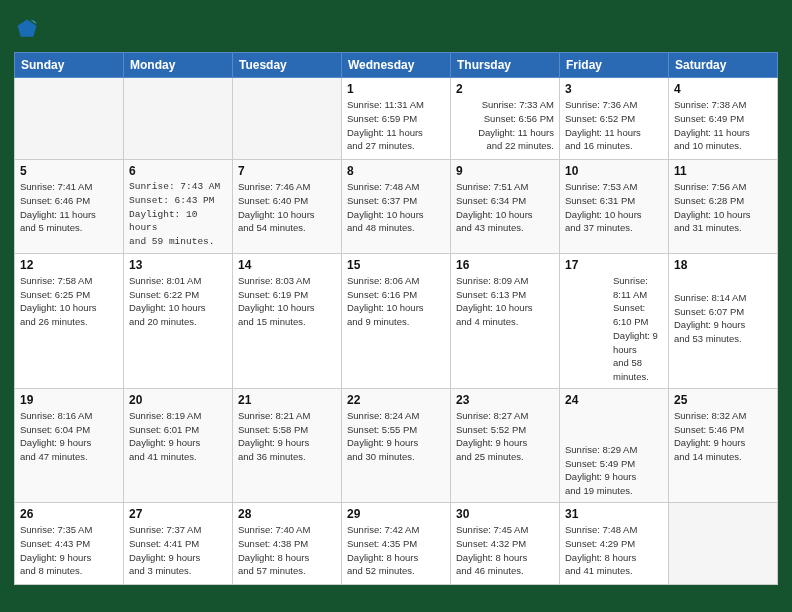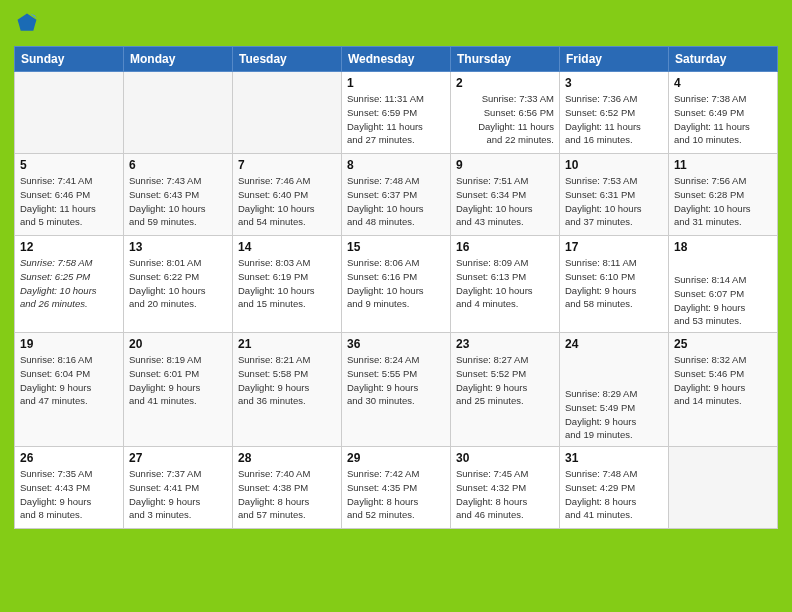--- a/index.html
+++ b/index.html
@@ -6,22 +6,22 @@
     body {
       font-family: Arial, sans-serif;
       background: #fff;
       width: 792px;
       height: 612px;
       overflow: hidden;
     }
     .page {
       width: 792px;
       height: 612px;
-      padding: 12px 14px;
-      background: #84cc16;
+      padding: 18px 14px;
+      background: #14532d;
     }
     .header {
       display: flex;
       justify-content: space-between;
       align-items: flex-start;
       margin-bottom: 8px;
     }
     .logo {
       display: flex;
       align-items: center;
@@ -166,21 +166,21 @@
         <tr class="week-row row-even">
           <td>
             <div class="day-number">5</div>
             <div class="day-info" style="white-space: pre-line;">Sunrise: 7:41 AM
 Sunset: 6:46 PM
 Daylight: 11 hours
 and 5 minutes.</div>
           </td>
           <td>
             <div class="day-number">6</div>
-            <div class="day-info" style="white-space: pre-line;">Sunrise: 7:43 AM
+            <div class="day-info" style="white-space: pre-line; font-family: Liberation Mono, monospace;">Sunrise: 7:43 AM
 Sunset: 6:43 PM
 Daylight: 10 hours
 and 59 minutes.</div>
           </td>
           <td>
             <div class="day-number">7</div>
             <div class="day-info" style="white-space: pre-line;">Sunrise: 7:46 AM
 Sunset: 6:40 PM
 Daylight: 10 hours
 and 54 minutes.</div>
@@ -210,21 +210,21 @@
             <div class="day-number">11</div>
             <div class="day-info" style="white-space: pre-line;">Sunrise: 7:56 AM
 Sunset: 6:28 PM
 Daylight: 10 hours
 and 31 minutes.</div>
           </td>
         </tr>
         <tr class="week-row ">
           <td>
             <div class="day-number">12</div>
-            <div class="day-info" style="white-space: pre-line; font-style: italic;">Sunrise: 7:58 AM
+            <div class="day-info" style="white-space: pre-line;">Sunrise: 7:58 AM
 Sunset: 6:25 PM
 Daylight: 10 hours
 and 26 minutes.</div>
           </td>
           <td>
             <div class="day-number">13</div>
             <div class="day-info" style="white-space: pre-line;">Sunrise: 8:01 AM
 Sunset: 6:22 PM
 Daylight: 10 hours
 and 20 minutes.</div>
@@ -245,21 +245,21 @@
           </td>
           <td>
             <div class="day-number">16</div>
             <div class="day-info" style="white-space: pre-line;">Sunrise: 8:09 AM
 Sunset: 6:13 PM
 Daylight: 10 hours
 and 4 minutes.</div>
           </td>
           <td>
             <div class="day-number">17</div>
-            <div class="day-info" style="white-space: pre-line;">Sunrise: 8:11 AM
+            <div class="day-info" style="white-space: pre-line; margin-left: 48px;">Sunrise: 8:11 AM
 Sunset: 6:10 PM
 Daylight: 9 hours
 and 58 minutes.</div>
           </td>
           <td>
             <div class="day-number">18</div>
             <div class="day-info" style="white-space: pre-line; margin-top: 19px;">Sunrise: 8:14 AM
 Sunset: 6:07 PM
 Daylight: 9 hours
 and 53 minutes.</div>
@@ -281,21 +281,21 @@
 and 41 minutes.</div>
           </td>
           <td>
             <div class="day-number">21</div>
             <div class="day-info" style="white-space: pre-line;">Sunrise: 8:21 AM
 Sunset: 5:58 PM
 Daylight: 9 hours
 and 36 minutes.</div>
           </td>
           <td>
-            <div class="day-number">36</div>
+            <div class="day-number">22</div>
             <div class="day-info" style="white-space: pre-line;">Sunrise: 8:24 AM
 Sunset: 5:55 PM
 Daylight: 9 hours
 and 30 minutes.</div>
           </td>
           <td>
             <div class="day-number">23</div>
             <div class="day-info" style="white-space: pre-line;">Sunrise: 8:27 AM
 Sunset: 5:52 PM
 Daylight: 9 hours

